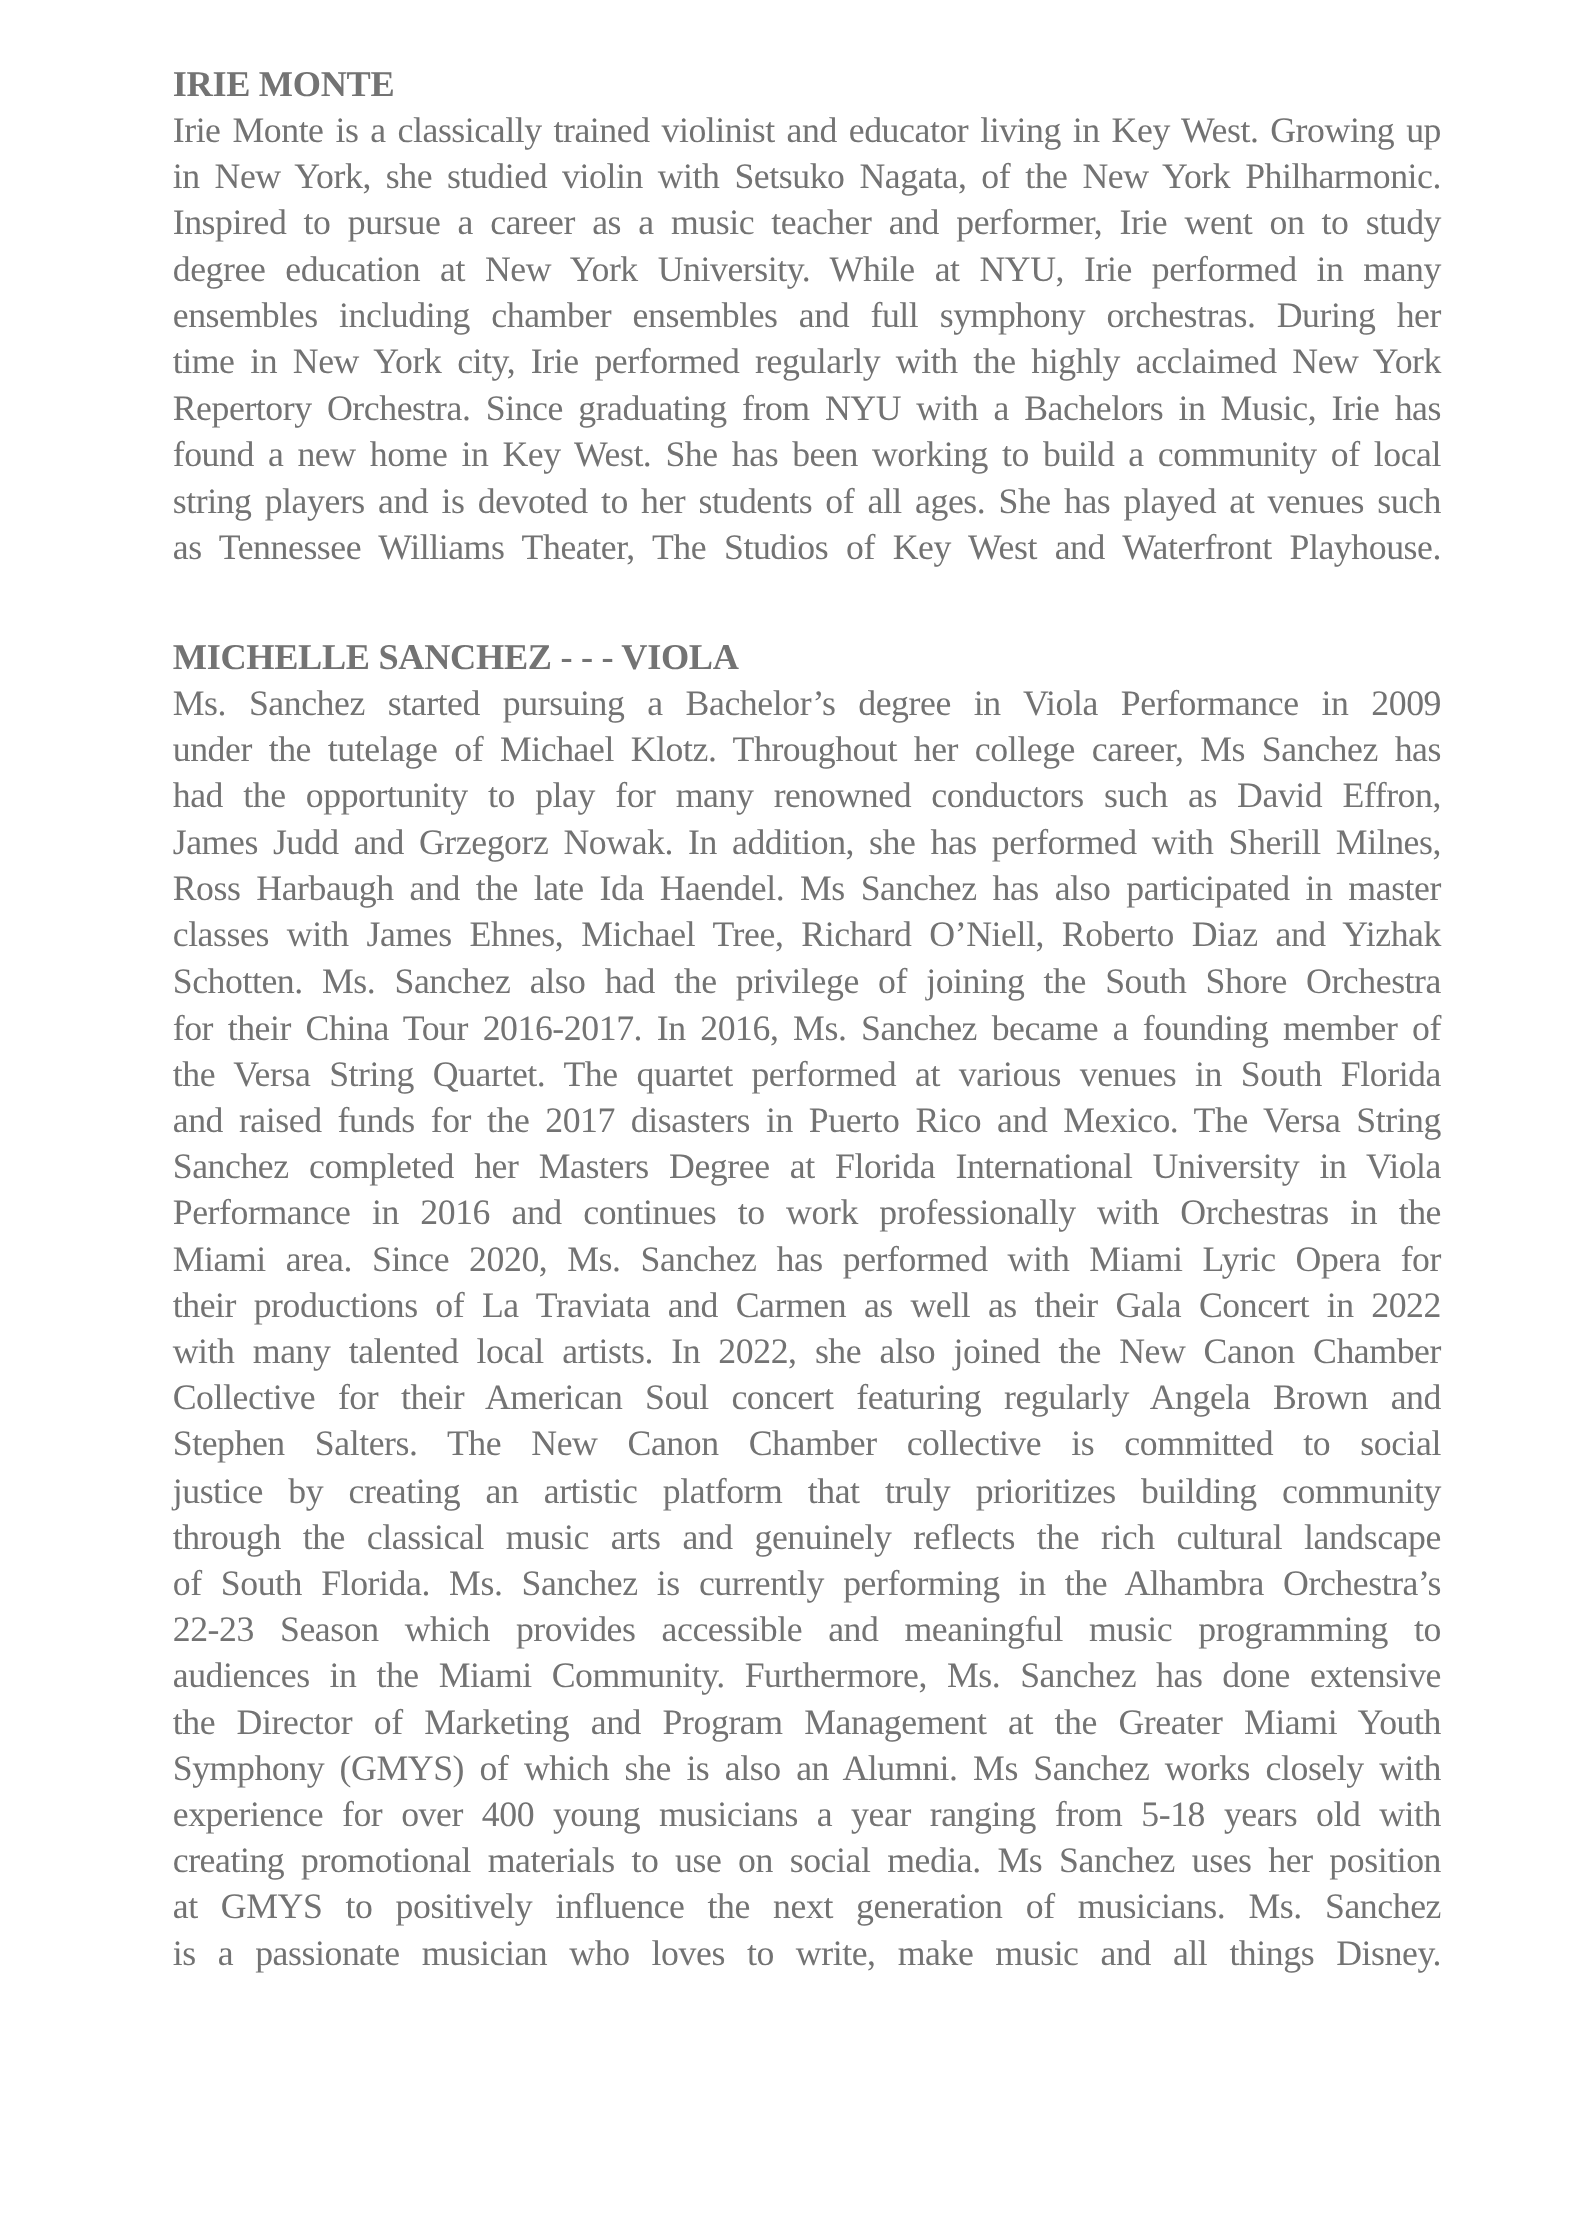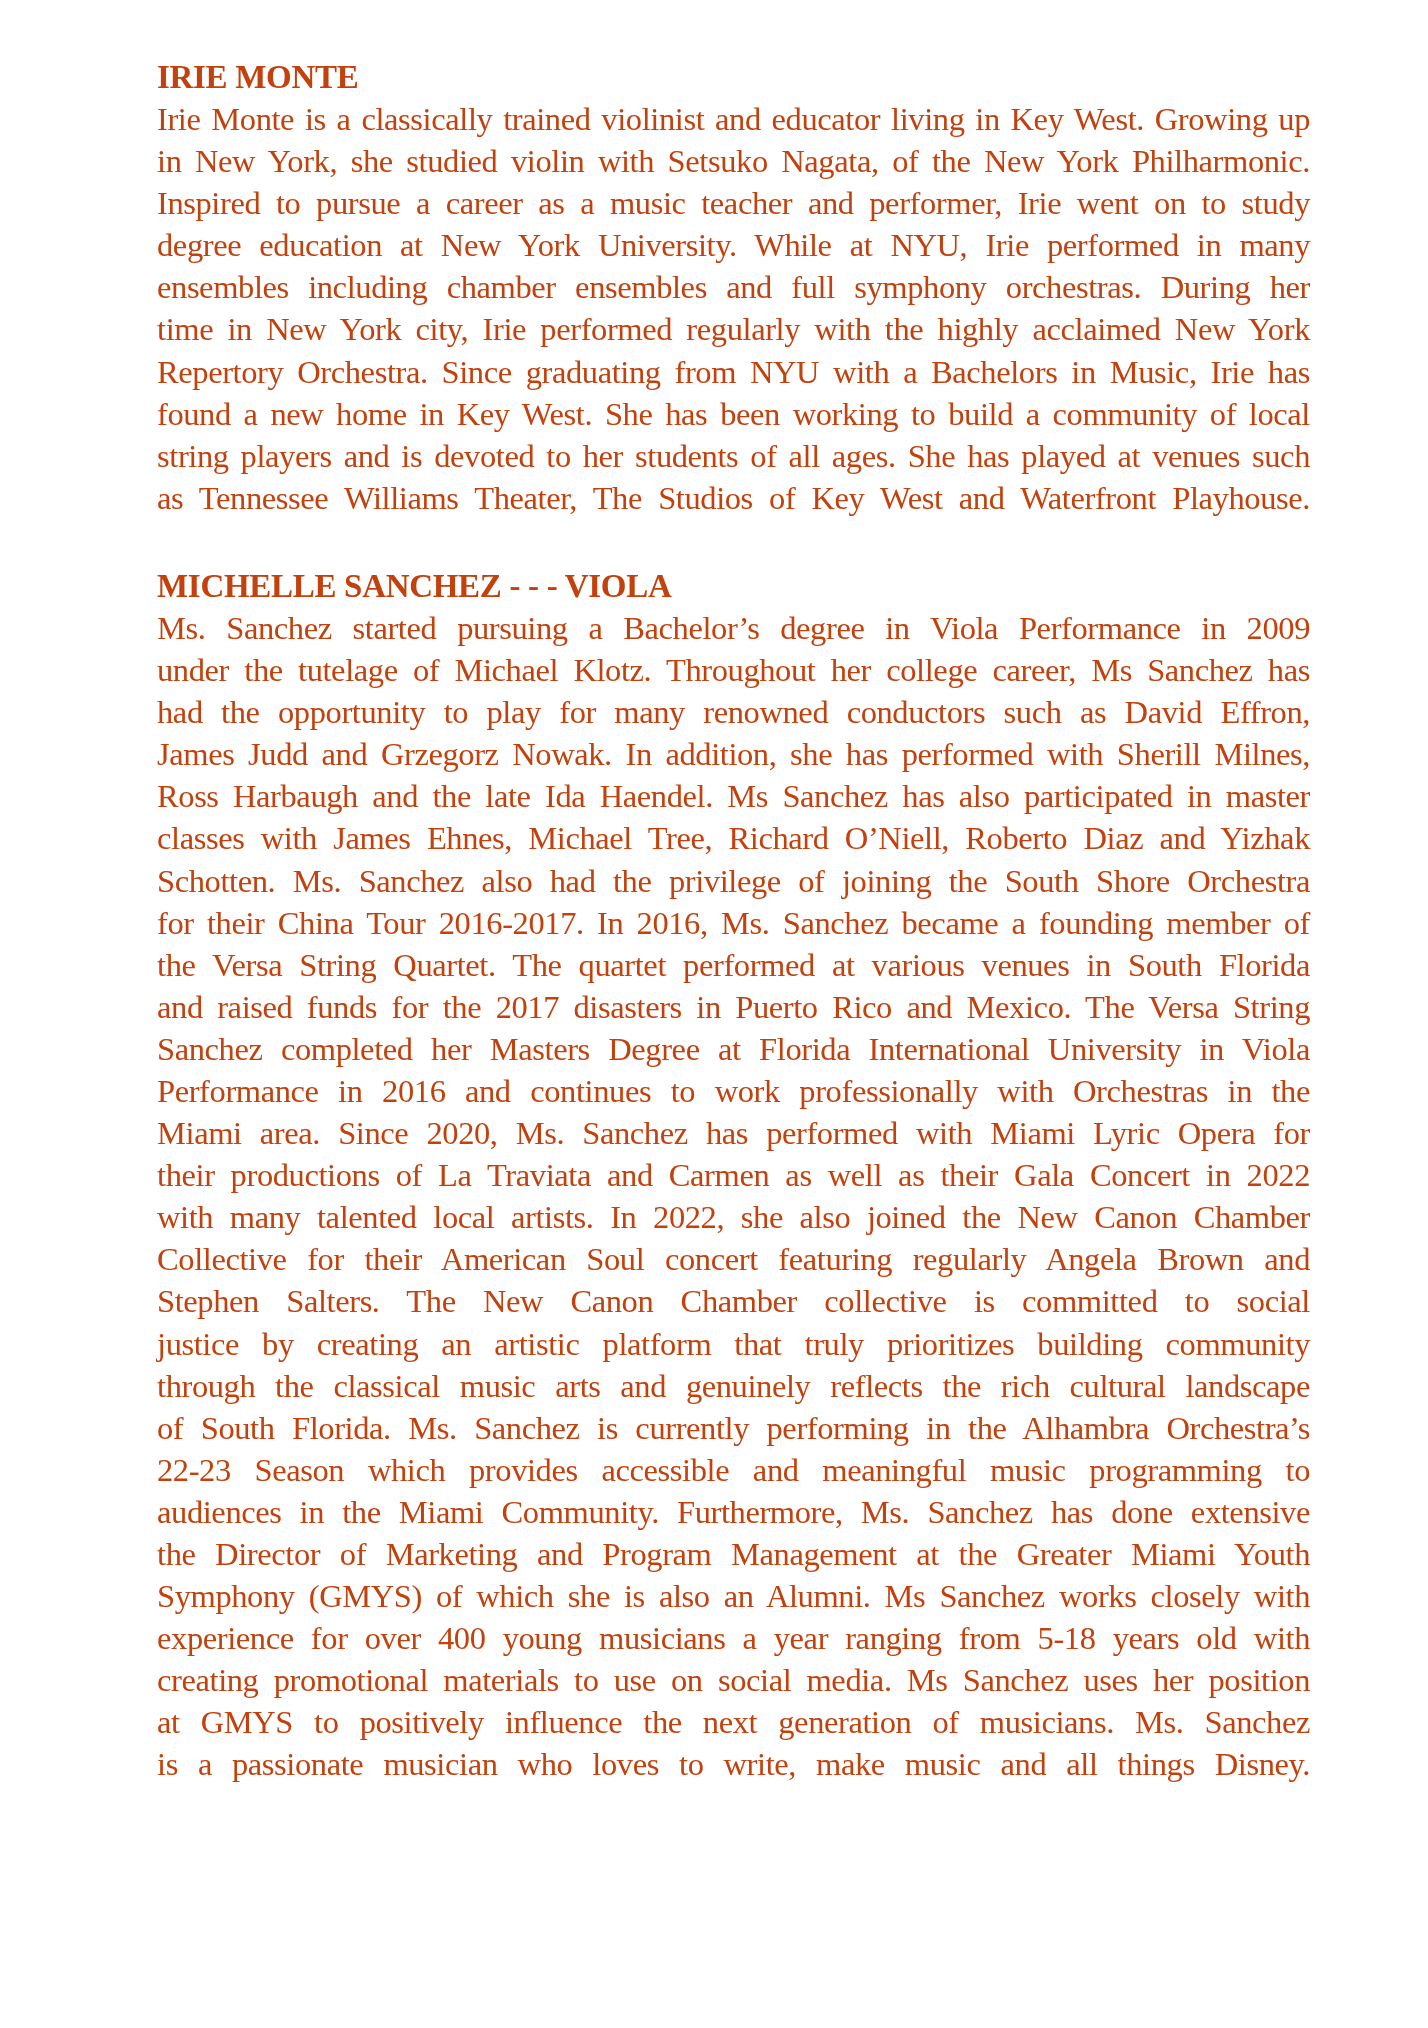--- a/index.html
+++ b/index.html
@@ -1,23 +1,23 @@
 <!DOCTYPE html>
 <html><head>
 <meta charset="utf-8">
 <style>
   html, body { margin: 0; padding: 0; background: #ffffff; }
   body { width: 1428px; height: 2028px; position: relative; overflow: hidden; }
   .page {
     position: absolute; left: 157px; top: 56px; width: 1153px;
     font-family: "Liberation Serif", "DejaVu Serif", serif;
-    color: #c2410c;
+    color: #737373;
   }
   .section { margin: 0; }
-  .section + .section { margin-top: 46px; }
+  .section + .section { margin-top: 58px; }
   .heading {
     font-weight: bold; font-size: 33px; line-height: 42px; height: 42px;
     white-space: nowrap; letter-spacing: -0.3px;
   }
   .line {
     font-size: 32.5px; line-height: 42.1px; height: 42.1px;
     text-align: justify; text-align-last: justify; white-space: nowrap;
     letter-spacing: -0.4px;
   }
   .line span { display: block; width: 100%; white-space: normal; text-align: justify; text-align-last: justify; }

